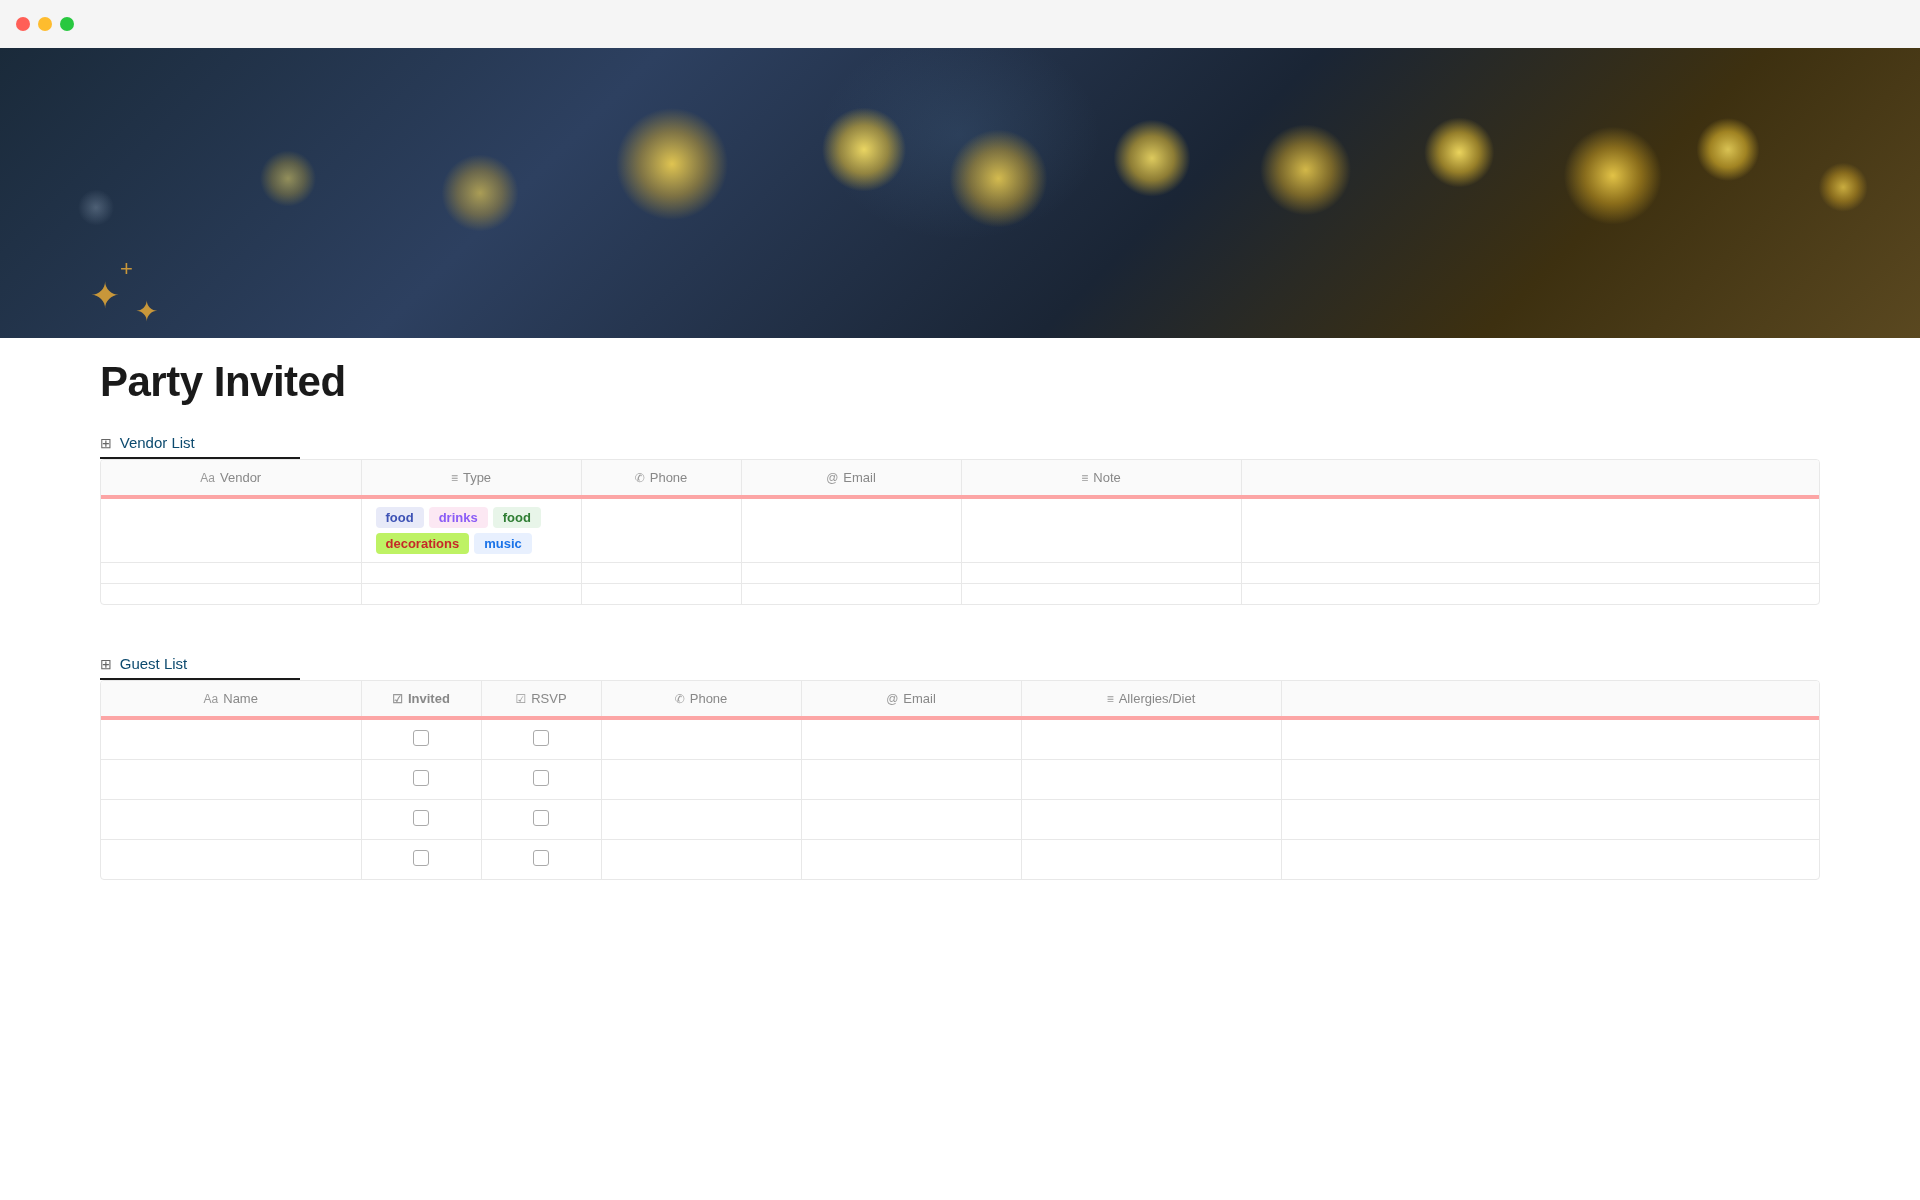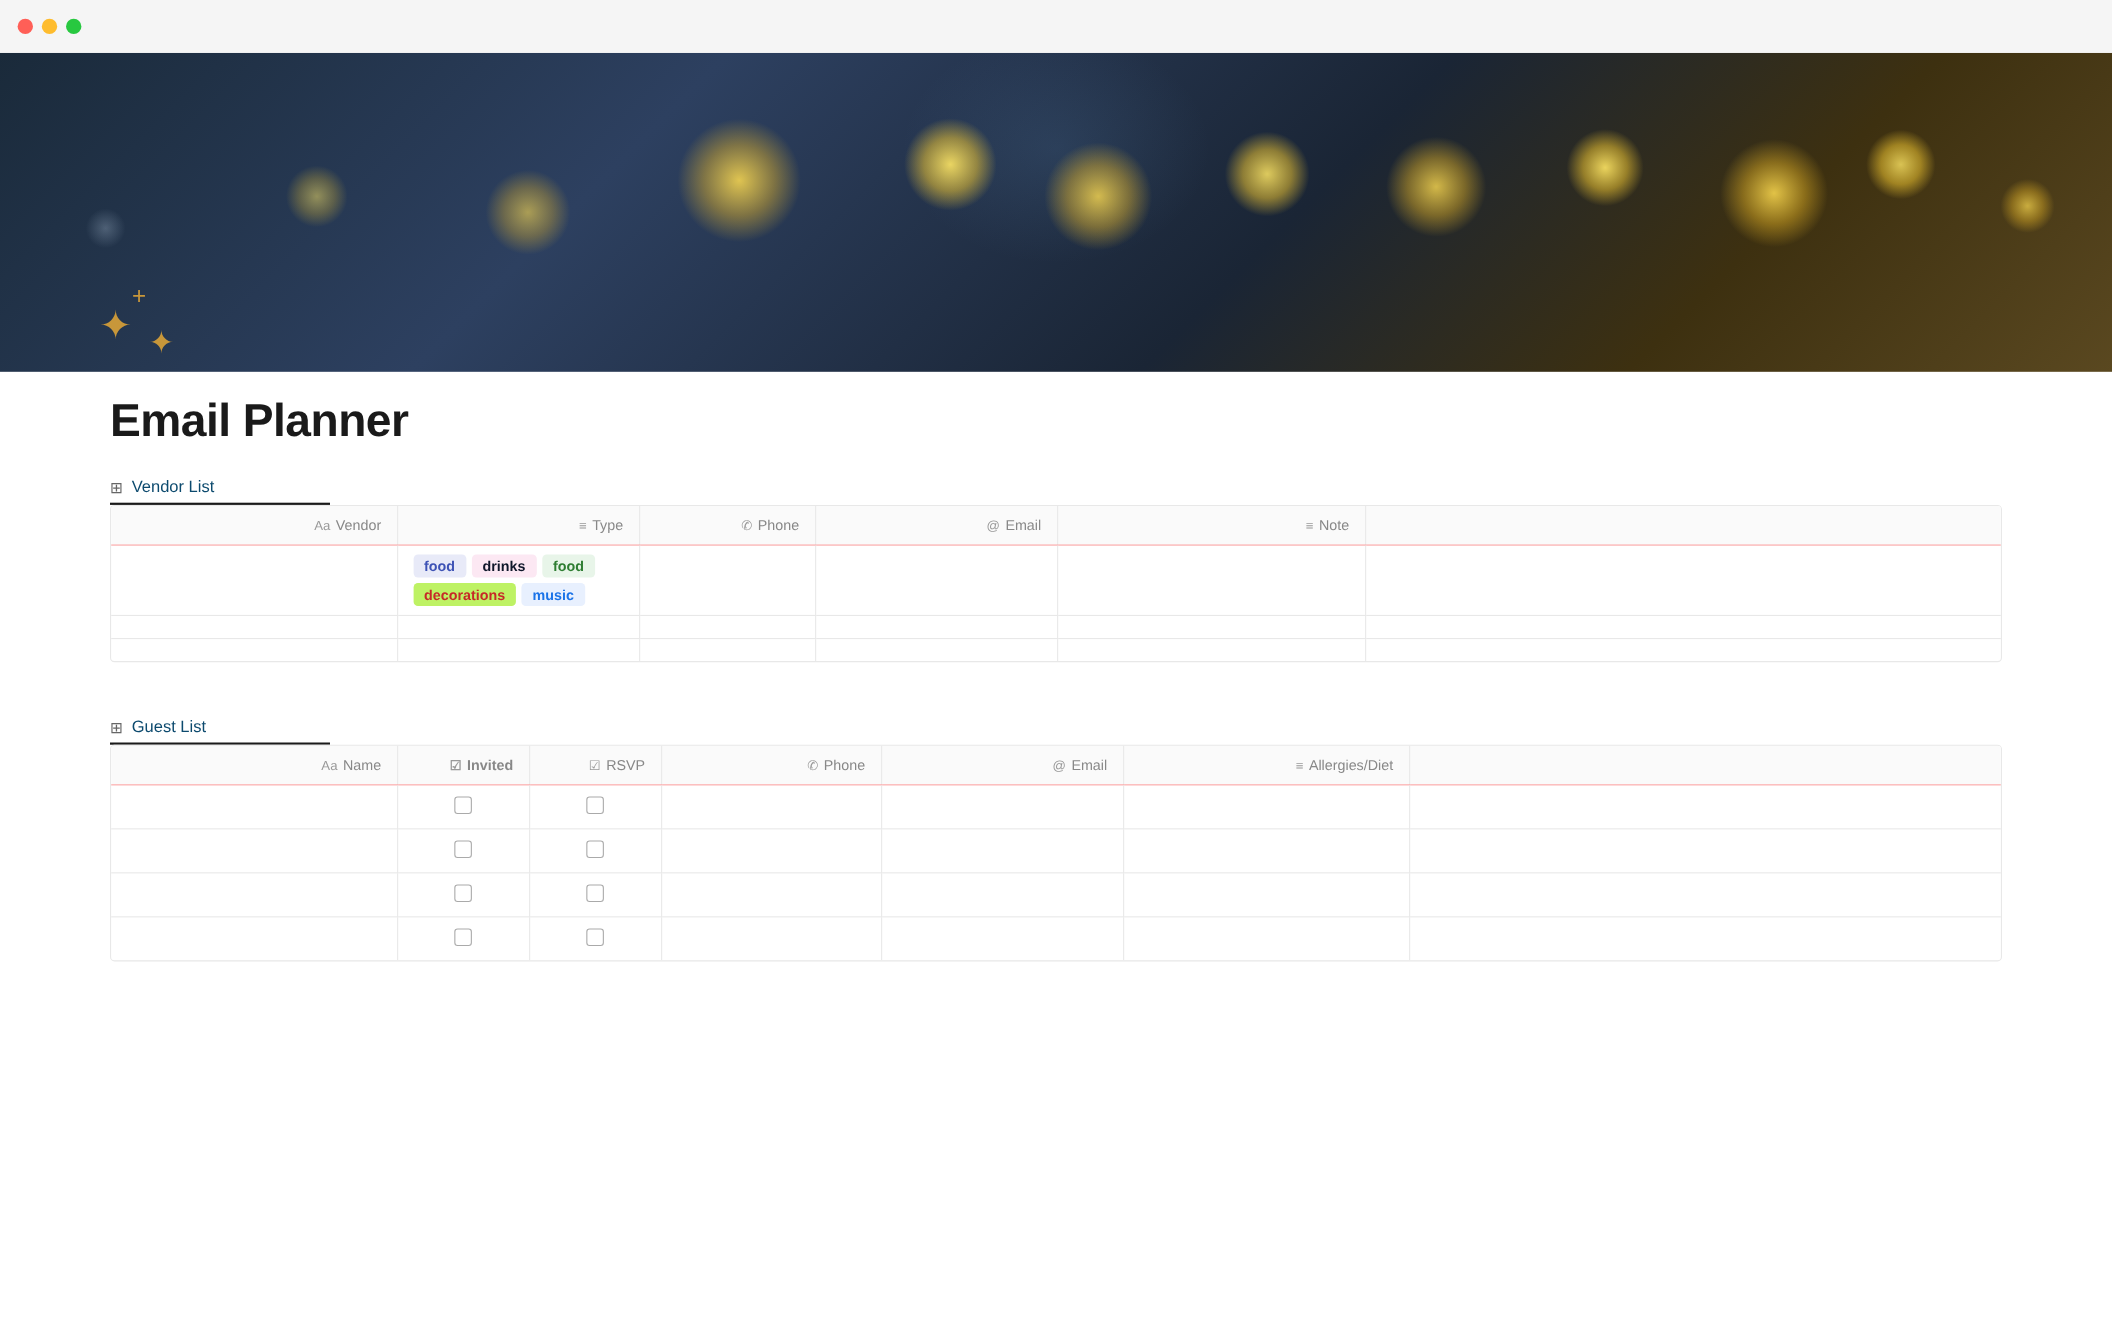--- a/index.html
+++ b/index.html
@@ -124,25 +124,25 @@
       border-collapse: collapse;
       font-size: 14px;
     }
 
     thead tr {
       background: #fafafa;
     }
 
     th {
       padding: 10px 14px;
-      text-align: right;
+      text-align: center;
       font-weight: 500;
       color: #888;
       font-size: 13px;
-      border-bottom: 1px solid #fca5a5;
+      border-bottom: 4px solid #fca5a5;
       border-right: 1px solid #e8e8e8;
     }
     th:last-child { border-right: none; }
 
     td {
       padding: 10px 14px;
       border-bottom: 1px solid #e8e8e8;
       border-right: 1px solid #e8e8e8;
       color: #1a1a1a;
       vertical-align: middle;
@@ -164,21 +164,21 @@
       padding: 8px 14px;
     }
     .tag {
       display: inline-block;
       padding: 3px 10px;
       border-radius: 4px;
       font-size: 13px;
       font-weight: 700;
     }
     .tag-food { background: #e8eaf8; color: #3d52b5; }
-    .tag-drinks { background: #fce8f3; color: #0f172a; }
+    .tag-drinks { background: #fce8f3; color: #8b5cf6; }
     .tag-venue { background: #e8f5e9; color: #2e7d32; }
     .tag-decorations { background: #bef264; color: #c62828; }
     .tag-music { background: #e8f0fe; color: #1a73e8; }
 
     
     .checkbox-cell {
       text-align: center;
     }
     .cb {
       width: 16px;
@@ -227,21 +227,21 @@
   <div class="hero-bokeh"></div>
   <div class="sparkle-container">
     <span class="sparkle sparkle-1">✦</span>
     <span class="sparkle sparkle-2">✦</span>
     <span class="sparkle sparkle-3">+</span>
   </div>
 </div>
 
 <div class="main-content">
 
-  <h1 class="page-title">Email Planner</h1>
+  <h1 class="page-title">Party Invited</h1>
 
   <div class="section-wrapper">
     <div class="section-header-row">
       <div class="section-header">
         <span class="section-header-icon">⊞</span>
         <span class="section-title">Vendor List</span>
       </div>
     </div>
     <div class="table-container">
       <table class="vendor-table">

